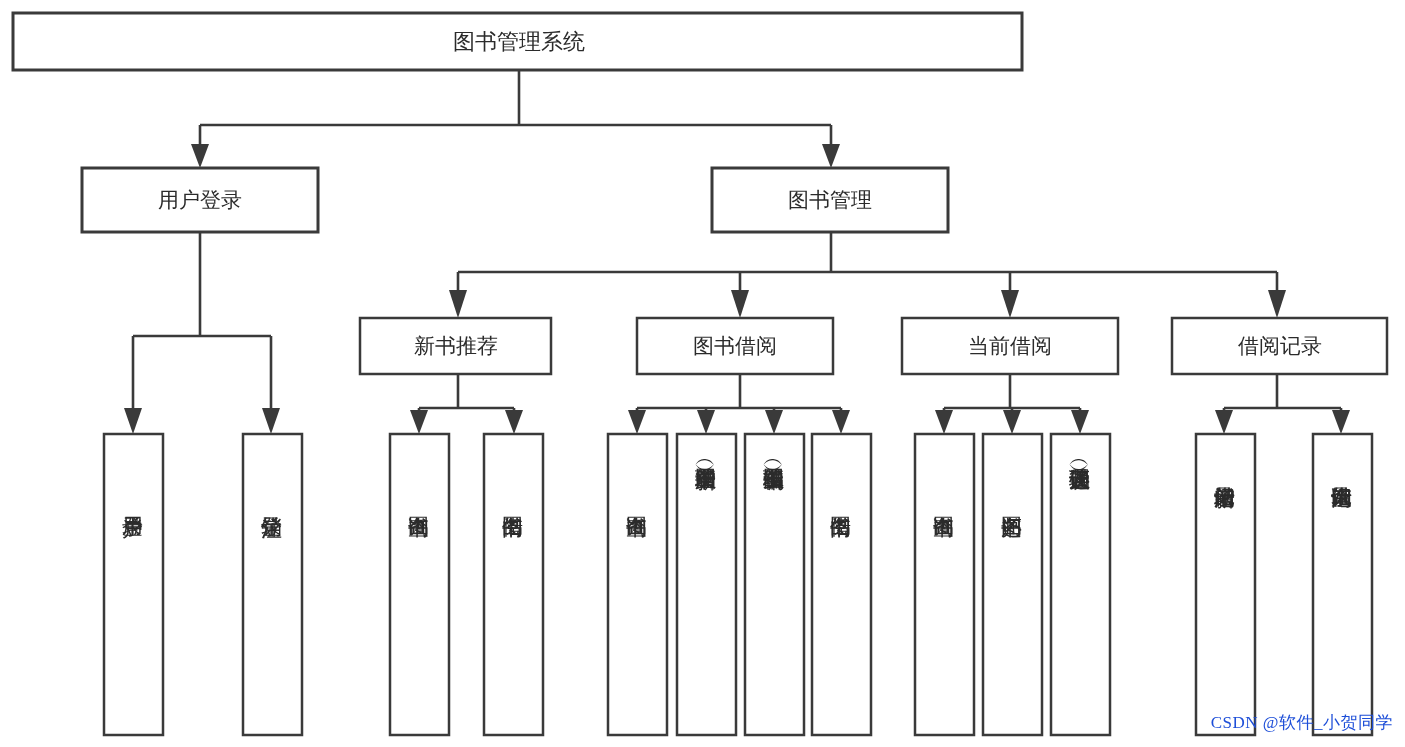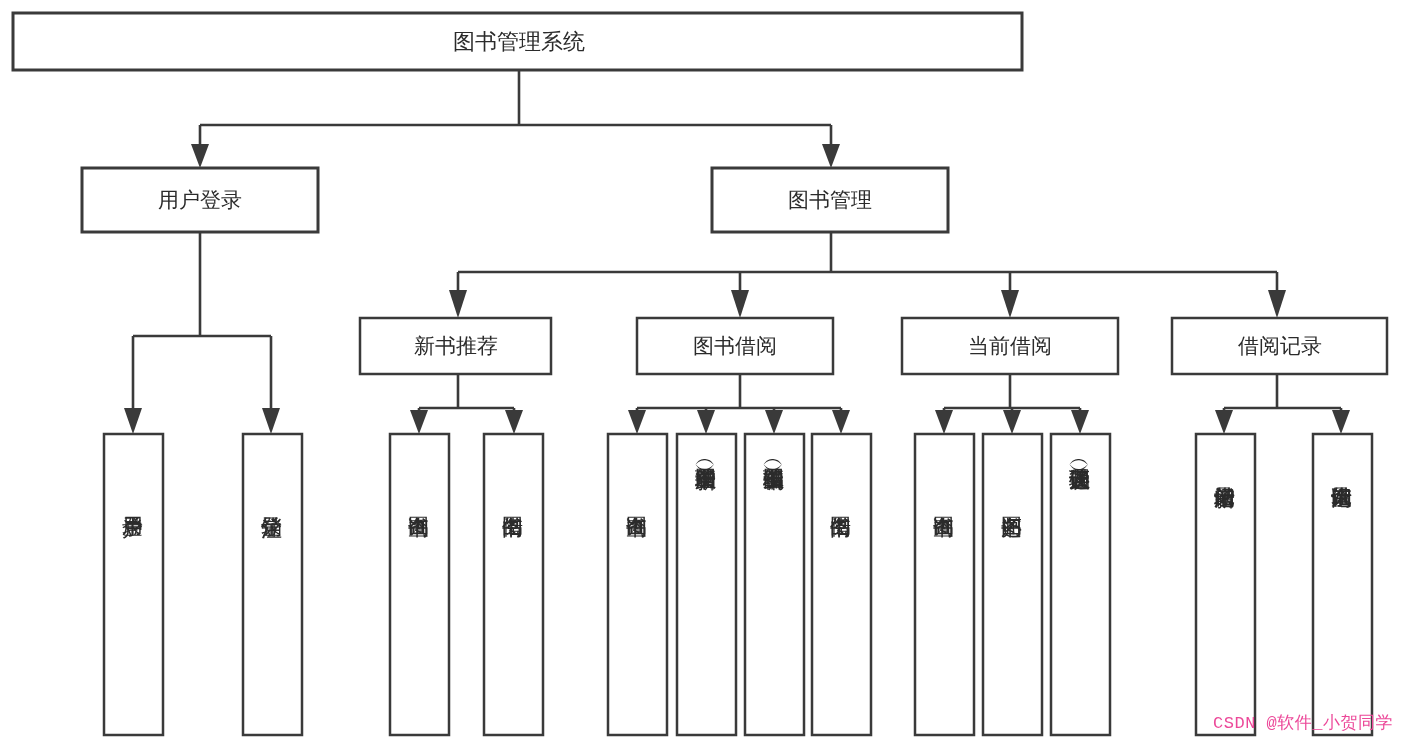--- a/index.html
+++ b/index.html
@@ -55,23 +55,23 @@
   .vlabel {
     fill: #2b2b2b;
     font-family: "Liberation Sans", "DejaVu Sans", sans-serif;
     font-size: 21px;
     text-anchor: middle;
   }
   .watermark {
     position: absolute;
     right: 12px;
     bottom: 6px;
-    color: #ec4899;
+    color: #1d4ed8;
     font-size: 17px;
-    font-family: Liberation Mono, monospace;
+    font-family: Liberation Serif, serif;
     letter-spacing: 0.5px;
     user-select: none;
     white-space: nowrap;
   }
 </style>
 </head>
 <body>
 
 <div id="stage">
 

